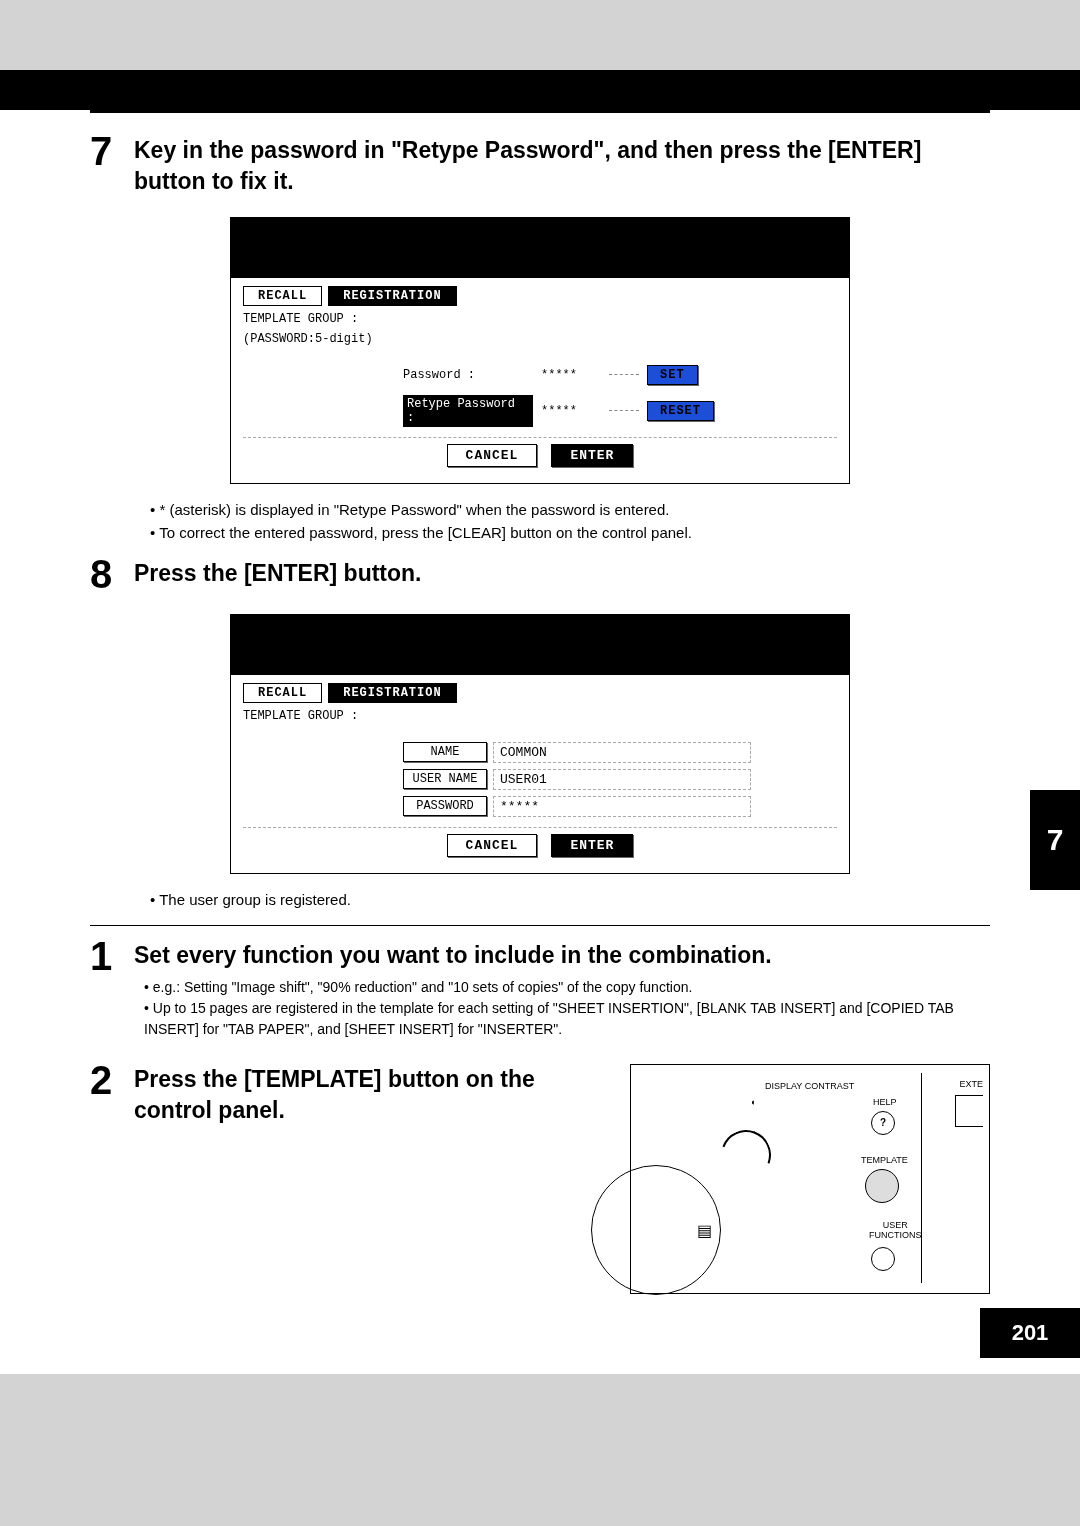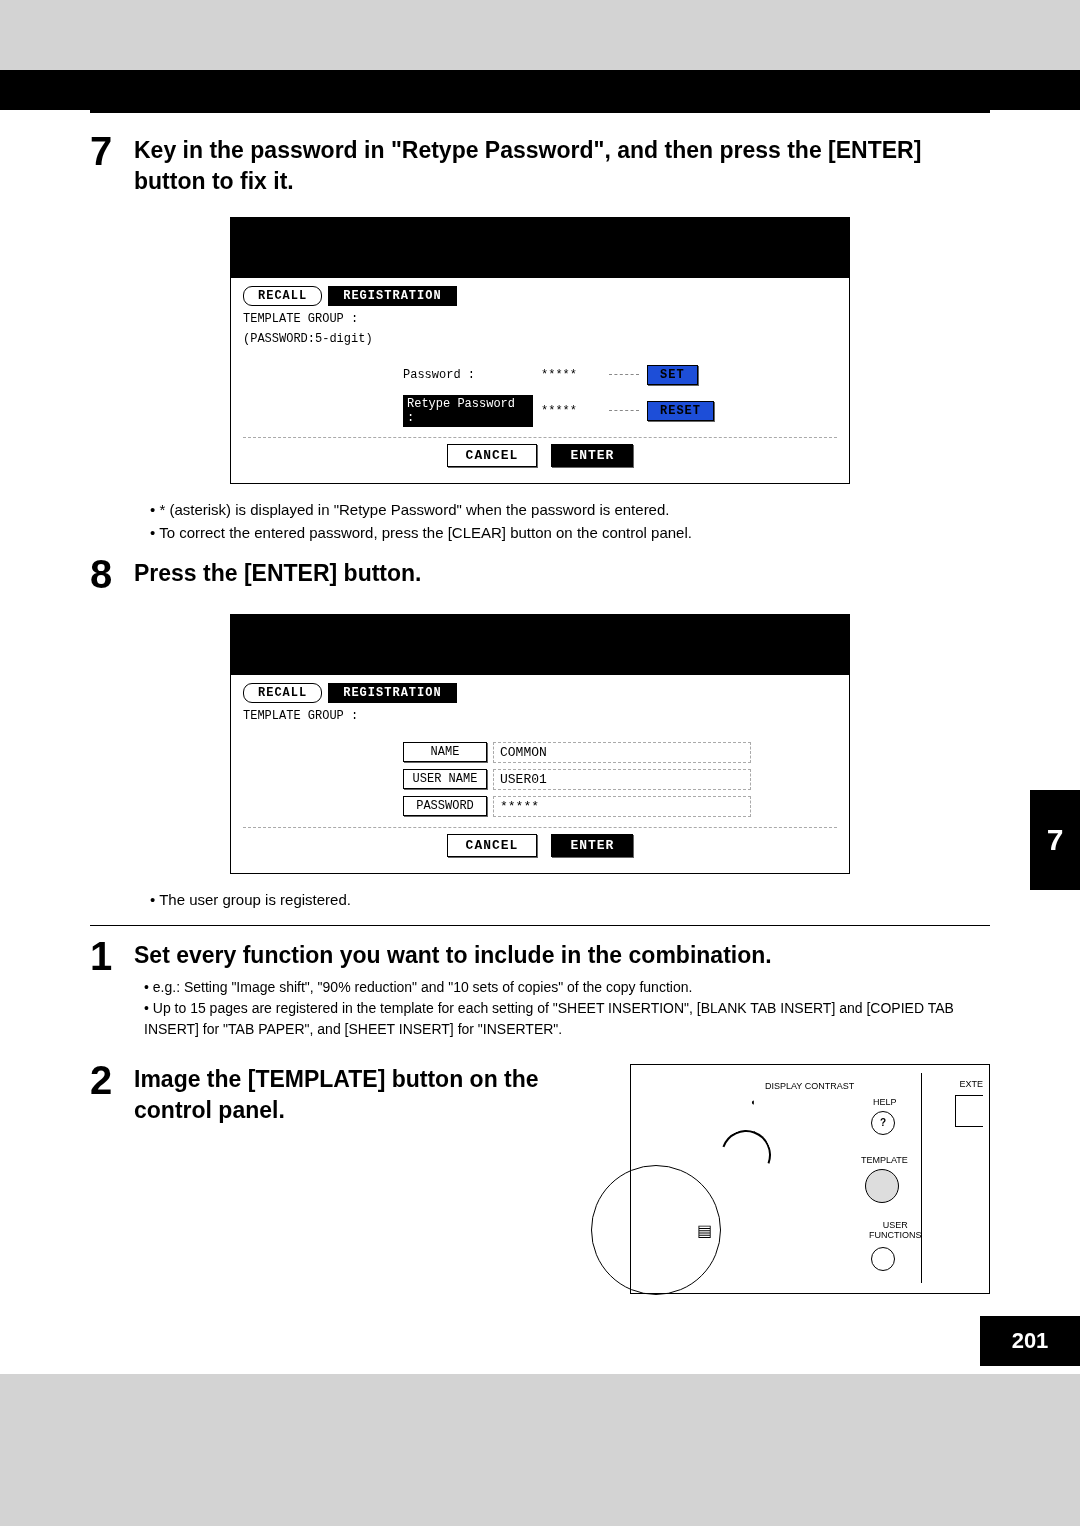--- a/index.html
+++ b/index.html
@@ -18,21 +18,21 @@
   .bullets { margin: 14px 0 10px 60px; font-size: 15px; line-height: 1.55; list-style: none; }
   .bullets li::before { content: "• "; }
   .bullets-small { margin: 6px 0 10px 10px; font-size: 14px; line-height: 1.5; list-style: none; }
   .bullets-small li::before { content: "• "; }
 
   .screen { width: 620px; margin: 20px auto 8px; border: 1px solid #000; background: #fff; }
   .screen-top { background: #000; height: 60px; }
   .screen-body { padding: 8px 12px 8px 12px; position: relative; }
   .tabs { display: flex; gap: 6px; }
   .tab { border: 1px solid #000; font-size: 12px; padding: 2px 14px; font-family: "Courier New", monospace; letter-spacing: 1px; }
-  .tab.active { background: #fff; font-weight: bold; border-radius: 9px; }
+  .tab.active { background: #fff; font-weight: bold; }
   .tab.inactive { background: #000; color: #fff; font-weight: bold; }
   .tgroup-line { font-family: "Courier New", monospace; font-size: 12px; margin-top: 6px; line-height: 1.2; }
 
   .pw-area { margin: 18px 0 10px 160px; }
   .pw-row { display: flex; align-items: center; margin-bottom: 10px; gap: 8px; }
   .pw-label { font-family: "Courier New", monospace; font-size: 12px; width: 130px; }
   .pw-label.inv { background: #000; color: #fff; padding: 2px 4px; }
   .pw-val { font-family: "Courier New", monospace; font-size: 12px; width: 60px; }
   .small-btn { border: 1px solid #000; padding: 2px 12px; font-size: 12px; font-weight: bold; font-family: "Courier New", monospace; letter-spacing: 1px; box-shadow: 1px 1px 0 #666; background: #1d4ed8; }
   .dash-line { border: none; border-top: 1px dashed #888; width: 30px; }
@@ -47,21 +47,21 @@
   .btn.dark { background: #000; color: #fff; }
 
   .step2-row { display: flex; align-items: flex-start; gap: 18px; }
   .panel-box { border: 1px solid #000; width: 360px; height: 230px; position: relative; font-size: 10px; }
   .panel-lbl { position: absolute; text-align: center; font-size: 9px; }
   .circle-btn { border: 1px solid #000; border-radius: 50%; position: absolute; }
   .big-arc { width: 130px; height: 130px; border: 1px solid #000; border-radius: 50%; position: absolute; left: -40px; top: 100px; }
   .gauge { position: absolute; width: 50px; height: 50px; border: 2px solid #000; border-radius: 50%; border-bottom-color: transparent; border-left-color: transparent; transform: rotate(-25deg); left: 90px; top: 65px; }
 
   .side-tab { position: absolute; right: 0; top: 790px; width: 50px; height: 100px; background: #000; color: #fff; font-size: 30px; font-weight: bold; display: flex; align-items: center; justify-content: center; }
-  .footer { position: absolute; right: 0; bottom: 8px; height: 50px; width: 100px; background: #000; color: #fff; display: flex; align-items: center; justify-content: center; font-size: 22px; font-weight: bold; }
+  .footer { position: absolute; right: 0; bottom: 16px; height: 50px; width: 100px; background: #000; color: #fff; display: flex; align-items: center; justify-content: center; font-size: 22px; font-weight: bold; }
 </style>
 </head>
 <body>
 
 <div class="page">
   <div class="top-gray"></div>
   <div class="black-bar-top"></div>
 
   <div class="content">
     <hr class="hr-thick">
@@ -161,21 +161,21 @@
         <ul class="bullets-small">
           <li>e.g.: Setting "Image shift", "90% reduction" and "10 sets of copies" of the copy function.</li>
           <li>Up to 15 pages are registered in the template for each setting of "SHEET INSERTION", [BLANK TAB INSERT] and [COPIED TAB INSERT] for "TAB PAPER", and [SHEET INSERT] for "INSERTER".</li>
         </ul>
       </div>
     </div>
 
     <div class="step">
       <div class="step-num">2</div>
       <div class="step-body step2-row">
-        <div class="step-title" style="flex:1;">Image the [TEMPLATE] button on the control panel.</div>
+        <div class="step-title" style="flex:1;">Press the [TEMPLATE] button on the control panel.</div>
         <div class="panel-box">
           <span class="panel-lbl" style="left:120px;top:32px;">◐</span>
           <span class="panel-lbl" style="left:134px;top:16px;">DISPLAY CONTRAST</span>
           <span class="panel-lbl" style="left:242px;top:32px;">HELP</span>
           <span class="panel-lbl" style="right:6px;top:14px;">EXTE</span>
           <span class="circle-btn" style="left:240px;top:46px;width:24px;height:24px;text-align:center;font-weight:bold;line-height:22px;">?</span>
           <span class="panel-lbl" style="left:230px;top:90px;">TEMPLATE</span>
           <span class="circle-btn" style="left:234px;top:104px;width:34px;height:34px;background:#ddd;"></span>
           <span class="panel-lbl" style="left:238px;top:155px;white-space:pre;text-align:center;">USER
 FUNCTIONS</span>

